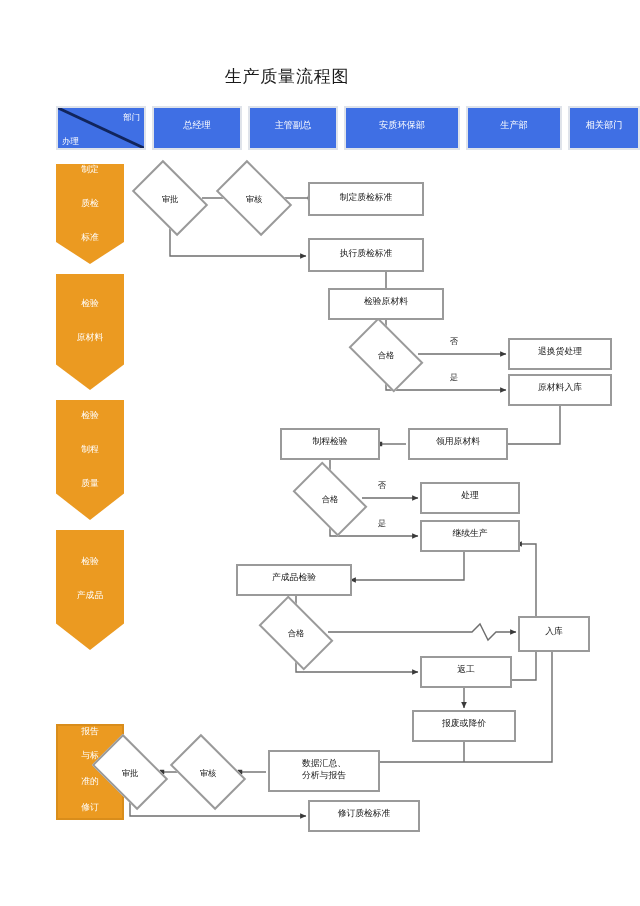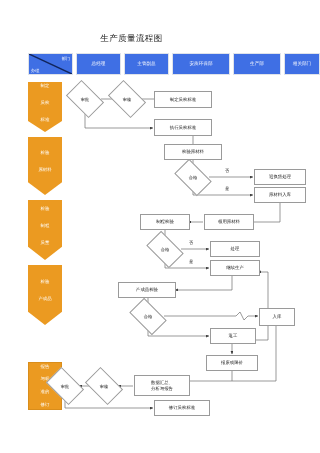--- a/index.html
+++ b/index.html
@@ -4,21 +4,21 @@
 <style>
   html,body{margin:0;padding:0;}
   body{
     width:320px;height:453px;background:#ffffff;
     font-family:"DejaVu Sans","Liberation Sans",sans-serif;
     overflow:hidden;position:relative;
   }
   #canvas{position:absolute;left:0;top:0;width:320px;height:453px;}
 
   .title{
-    position:absolute;left:4px;top:33px;width:255px;text-align:center;
+    position:absolute;left:16px;top:33px;width:255px;text-align:center;
     font-size:8.5px;color:#1a1a1a;letter-spacing:.4px;
   }
 
   
   .hdr{
     position:absolute;height:22px;background:#3f6fe4;border:1px solid #dfe3ea;
     color:#ffffff;font-size:4.6px;display:flex;align-items:center;
     justify-content:center;text-align:center;box-sizing:border-box;
     line-height:1.15;
   }

